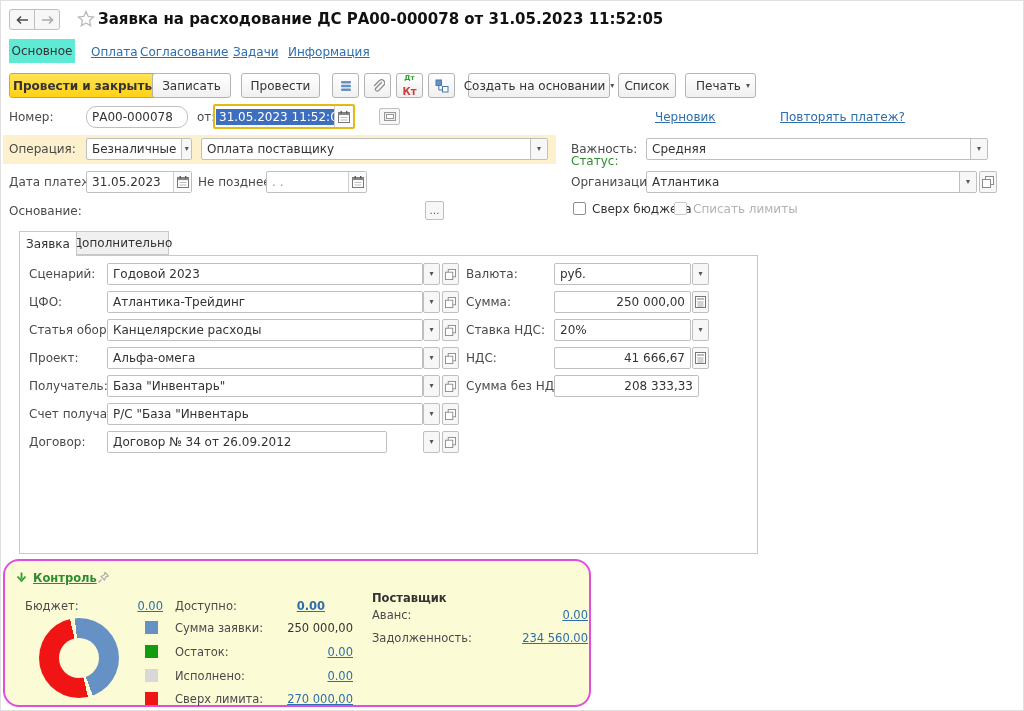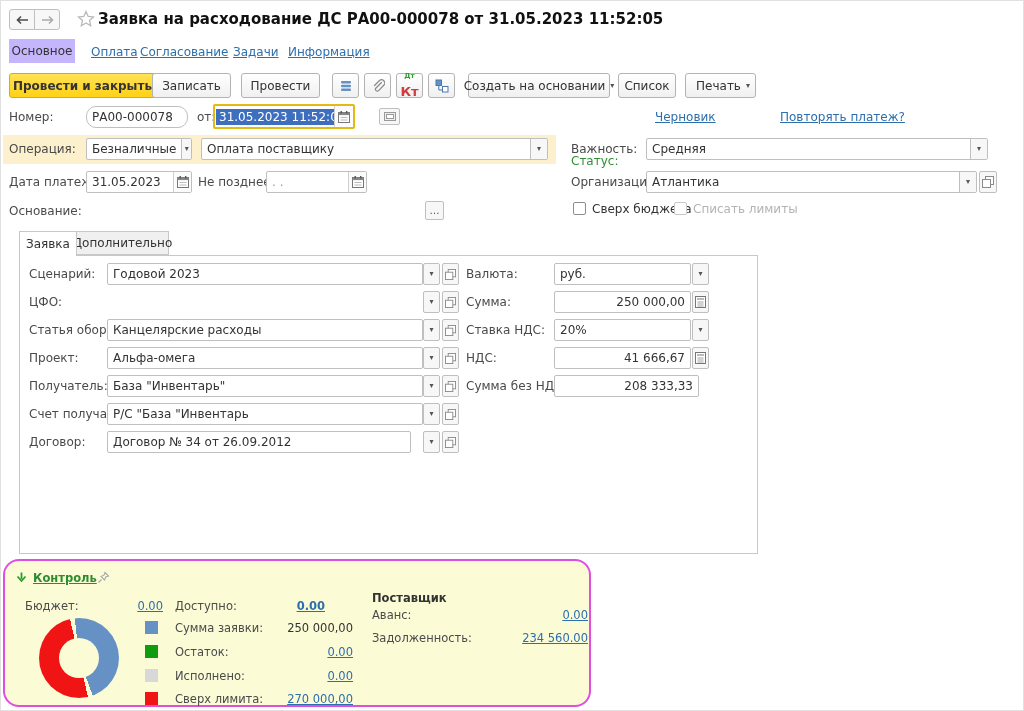--- a/index.html
+++ b/index.html
@@ -49,21 +49,21 @@
       <svg width="13" height="10" viewBox="0 0 13 10">
           <path d="M1 5 H11 M8 1.5 L11.5 5 L8 8.5" stroke="#ababab" stroke-width="1.6" fill="none"></path>
         </svg>
     </div>
   </div>
   <svg class="abs" style="left:76px;top:9px;" width="18" height="18" viewBox="0 0 18 18">
     <path d="M9 1.5 L11.2 6.4 L16.5 6.9 L12.5 10.4 L13.7 15.7 L9 13 L4.3 15.7 L5.5 10.4 L1.5 6.9 L6.8 6.4 Z" fill="none" stroke="#b9b9b9" stroke-width="1.3"></path>
   </svg>
   <div class="abs" style="left:97px;top:9px;font-size:15px;font-weight:bold;color:#111;">Заявка на расходование ДС РА00-000078 от 31.05.2023 11:52:05</div>
 
-  <div class="abs" style="left:8px;top:38px;width:66px;height:24px;background:#c4b5fd;display:flex;align-items:center;justify-content:center;color:#333;">Основное</div>
+  <div class="abs" style="left:8px;top:38px;width:66px;height:24px;background:#5eead4;display:flex;align-items:center;justify-content:center;color:#333;">Основное</div>
   <span class="link navlink" style="left:90px;">Оплата</span>
   <span class="link navlink" style="left:139px;">Согласование</span>
   <span class="link navlink" style="left:232px;">Задачи</span>
   <span class="link navlink" style="left:287px;">Информация</span>
 
   <div class="abs btn btn-primary" style="left:8px;top:72px;width:147px;">Провести и закрыть</div>
   <div class="abs btn" style="left:151px;top:72px;width:79px;">Записать</div>
   <div class="abs btn" style="left:240px;top:72px;width:79px;">Провести</div>
 
   <div class="abs btn" style="left:331px;top:72px;width:27px;padding:0;">
@@ -73,21 +73,21 @@
         <rect x="1" y="8.4" width="10" height="2.6" rx="1" fill="#6591c4"></rect>
     </svg>
   </div>
   <div class="abs btn" style="left:363px;top:72px;width:27px;padding:0;">
     <svg width="14" height="14" viewBox="0 0 14 14">
       <path d="M10.5 3.5 L5 9 a1.8 1.8 0 0 0 2.6 2.6 L13 6 a3.2 3.2 0 0 0-4.5-4.5 L3.5 6.5" stroke="#8a8a8a" stroke-width="1.2" fill="none" stroke-linecap="round"></path>
     </svg>
   </div>
   <div class="abs btn" style="left:395px;top:72px;width:27px;padding:0;flex-direction:column;line-height:1;">
     <span style="font-size:7px;font-weight:bold;color:#2f9e2f;">Дт</span>
-    <span style="font-size:13px;font-weight:bold;color:#d23b3b;">Кт</span>
+    <span style="font-size:10px;font-weight:bold;color:#d23b3b;">Кт</span>
   </div>
   <div class="abs btn" style="left:427px;top:72px;width:27px;padding:0;">
     <svg width="14" height="14" viewBox="0 0 14 14">
       <rect x="1" y="1" width="5.5" height="5.5" fill="#6591c4" stroke="#4a78ab"></rect>
       <path d="M3.8 6.5 V11 H8" stroke="#4a78ab" fill="none"></path>
       <rect x="7.5" y="7.5" width="5.5" height="5.5" fill="#fff" stroke="#4a78ab"></rect>
     </svg>
   </div>
 
   <div class="abs btn" style="left:467px;top:72px;width:142px;">
@@ -211,20 +211,21 @@
       <span class="chev">▾</span>
     </div>
   <div class="abs sqbtn" style="left:441px;top:262px;width:17px;z-index:4;">
       <svg width="11" height="11" viewBox="0 0 12 12">
         <rect x="3.5" y="0.5" width="8" height="8" fill="#fff" stroke="#8a8a8a"></rect>
         <rect x="0.5" y="3.5" width="8" height="8" fill="#fff" stroke="#8a8a8a"></rect>
       </svg>
     </div>
 
   <span class="abs lbl" style="left:28px;top:294px;z-index:4;">ЦФО:</span>
+  <div class="abs fld" style="left:106px;top:290px;width:316px;z-index:4;">Атлантика-Трейдинг</div>
   <div class="abs sqbtn" style="left:422px;top:290px;width:17px;z-index:4;">
       <span class="chev">▾</span>
     </div>
   <div class="abs sqbtn" style="left:441px;top:290px;width:17px;z-index:4;">
       <svg width="11" height="11" viewBox="0 0 12 12">
         <rect x="3.5" y="0.5" width="8" height="8" fill="#fff" stroke="#8a8a8a"></rect>
         <rect x="0.5" y="3.5" width="8" height="8" fill="#fff" stroke="#8a8a8a"></rect>
       </svg>
     </div>
 
@@ -270,21 +271,21 @@
       <span class="chev">▾</span>
     </div>
   <div class="abs sqbtn" style="left:441px;top:402px;width:17px;z-index:4;">
       <svg width="11" height="11" viewBox="0 0 12 12">
         <rect x="3.5" y="0.5" width="8" height="8" fill="#fff" stroke="#8a8a8a"></rect>
         <rect x="0.5" y="3.5" width="8" height="8" fill="#fff" stroke="#8a8a8a"></rect>
       </svg>
     </div>
 
   <span class="abs lbl" style="left:28px;top:434px;z-index:4;">Договор:</span>
-  <div class="abs fld" style="left:106px;top:430px;width:304px;z-index:4;">Договор № 34 от 26.09.2012</div>
+  <div class="abs fld" style="left:106px;top:430px;width:280px;z-index:4;">Договор № 34 от 26.09.2012</div>
   <div class="abs sqbtn" style="left:422px;top:430px;width:17px;z-index:4;">
       <span class="chev">▾</span>
     </div>
   <div class="abs sqbtn" style="left:441px;top:430px;width:17px;z-index:4;">
       <svg width="11" height="11" viewBox="0 0 12 12">
         <rect x="3.5" y="0.5" width="8" height="8" fill="#fff" stroke="#8a8a8a"></rect>
         <rect x="0.5" y="3.5" width="8" height="8" fill="#fff" stroke="#8a8a8a"></rect>
       </svg>
     </div>
 

